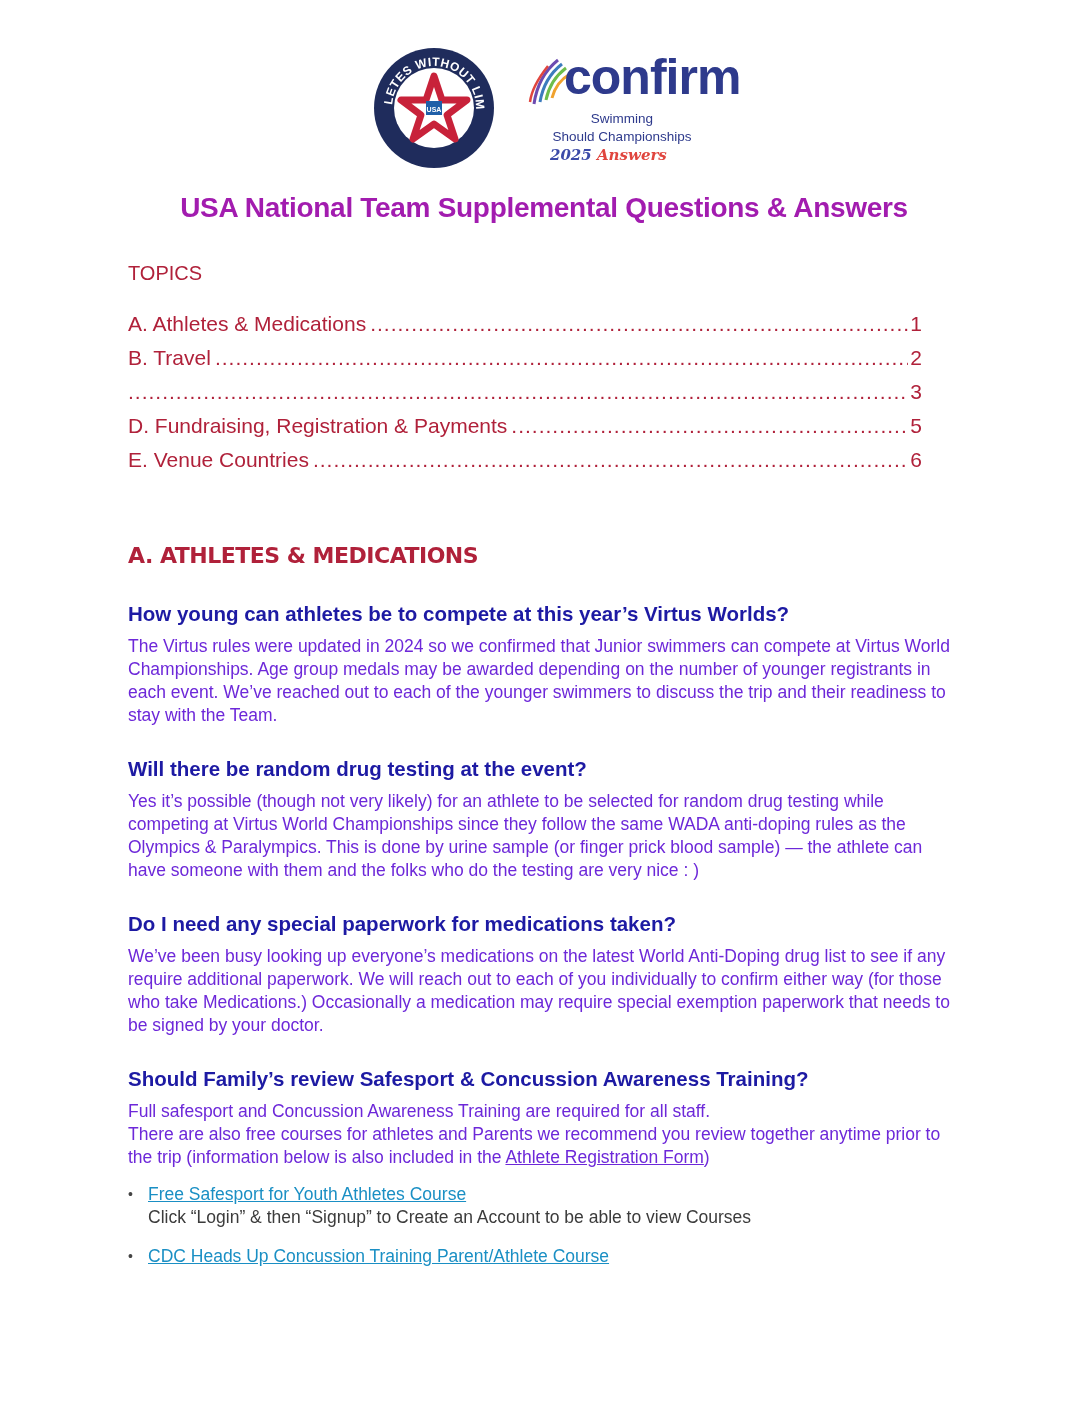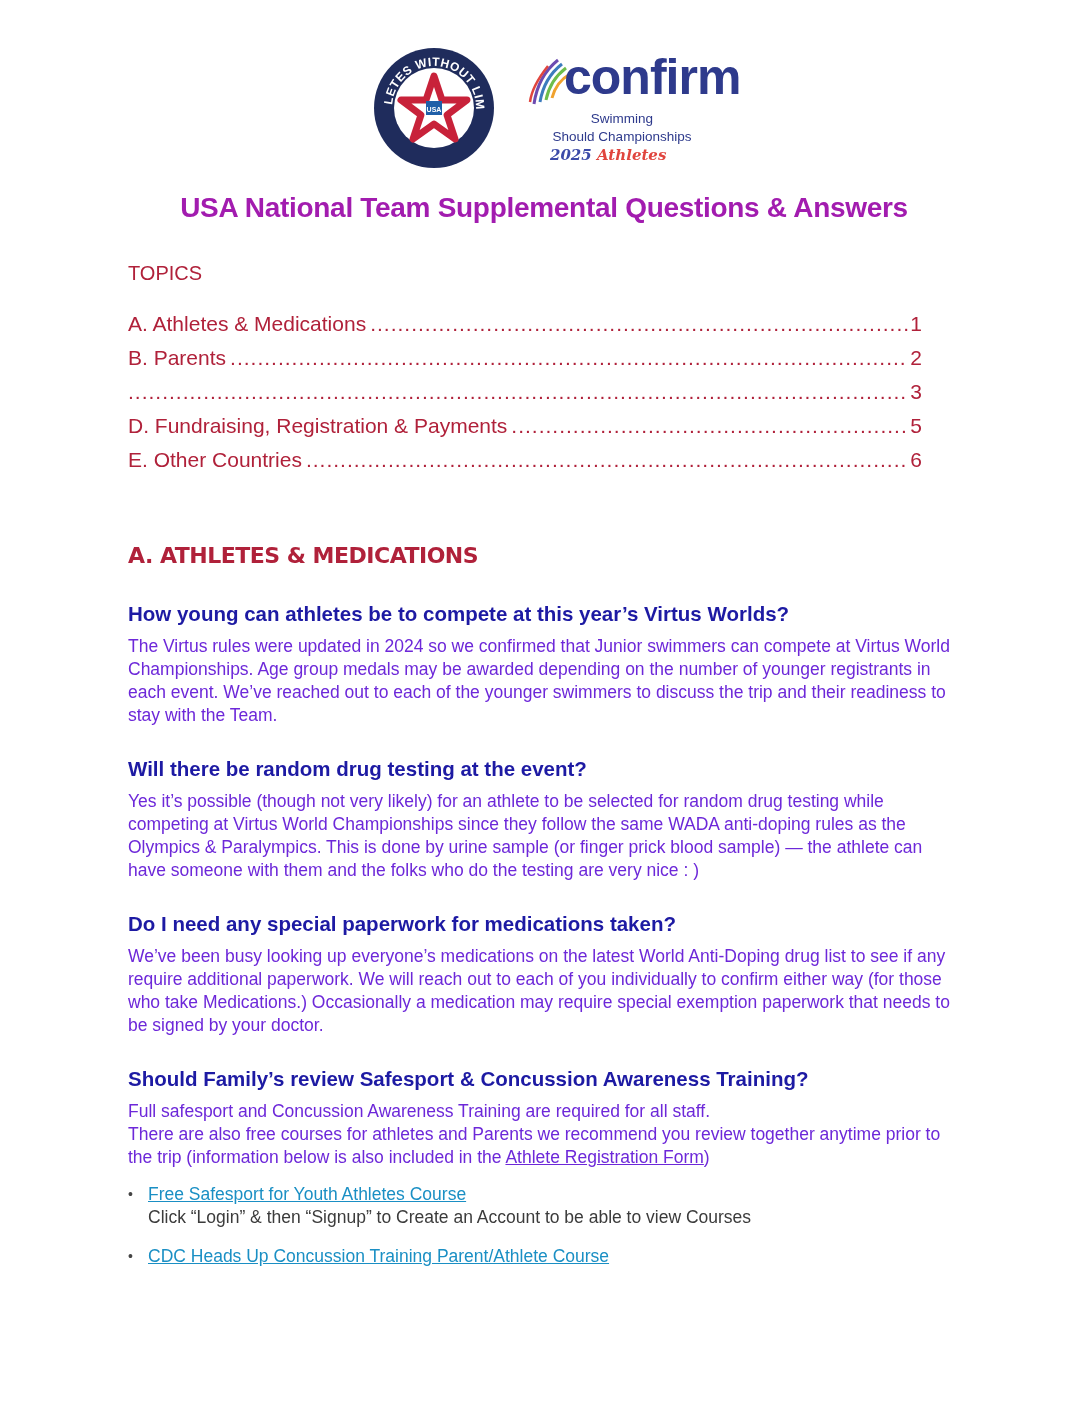--- a/index.html
+++ b/index.html
@@ -63,51 +63,51 @@
       <path d="M12,46 Q16,22 34,8" stroke="#3c7bbd" stroke-width="3" fill="none"></path>
       <path d="M18,44 Q22,24 38,12" stroke="#6dbd4a" stroke-width="3" fill="none"></path>
       <path d="M24,42 Q28,26 42,18" stroke="#f0a22e" stroke-width="3" fill="none"></path>
       <path d="M2,46 Q4,30 20,10" stroke="#e0453e" stroke-width="2.5" fill="none"></path>
     </svg>
     <div class="virtus-word">confirm</div>
     <div class="virtus-sub1">Swimming</div>
     <div class="virtus-sub2">Should Championships</div>
     <div class="virtus-year">
       <span class="y1">2025</span>
-      <span class="t2">Athletes</span>
+      <span class="t2">Answers</span>
     </div>
   </div>
 </div>
 
 <div class="doc-title">USA National Team Supplemental Questions &amp; Answers</div>
 
 <div class="topics-label">TOPICS</div>
 
 <div class="toc">
   <div class="toc-row">
     <span class="lbl">A. Athletes &amp; Medications </span>
     <span class="dots"></span>
     <span class="num">1</span>
   </div>
   <div class="toc-row">
-    <span class="lbl">B. Parents</span>
+    <span class="lbl">B. Travel</span>
     <span class="dots"></span>
     <span class="num">2</span>
   </div>
   <div class="toc-row">
     <span class="dots"></span>
     <span class="num">3</span>
   </div>
   <div class="toc-row">
     <span class="lbl">D. Fundraising, Registration &amp; Payments</span>
     <span class="dots"></span>
     <span class="num">5</span>
   </div>
   <div class="toc-row">
-    <span class="lbl">E. Other Countries </span>
+    <span class="lbl">E. Venue Countries </span>
     <span class="dots"></span>
     <span class="num">6</span>
   </div>
 </div>
 
 <div class="section-heading">A. ATHLETES &amp; MEDICATIONS</div>
 
 <div class="qa" style="top:601px;">
   <h3 class="q">How young can athletes be to compete at this year’s Virtus Worlds?</h3>
   <p class="a">The Virtus rules were updated in 2024 so we confirmed that Junior swimmers can compete at Virtus World Championships. Age group medals may be awarded depending on the number of younger registrants in each event. We’ve reached out to each of the younger swimmers to discuss the trip and their readiness to stay with the Team.</p>

